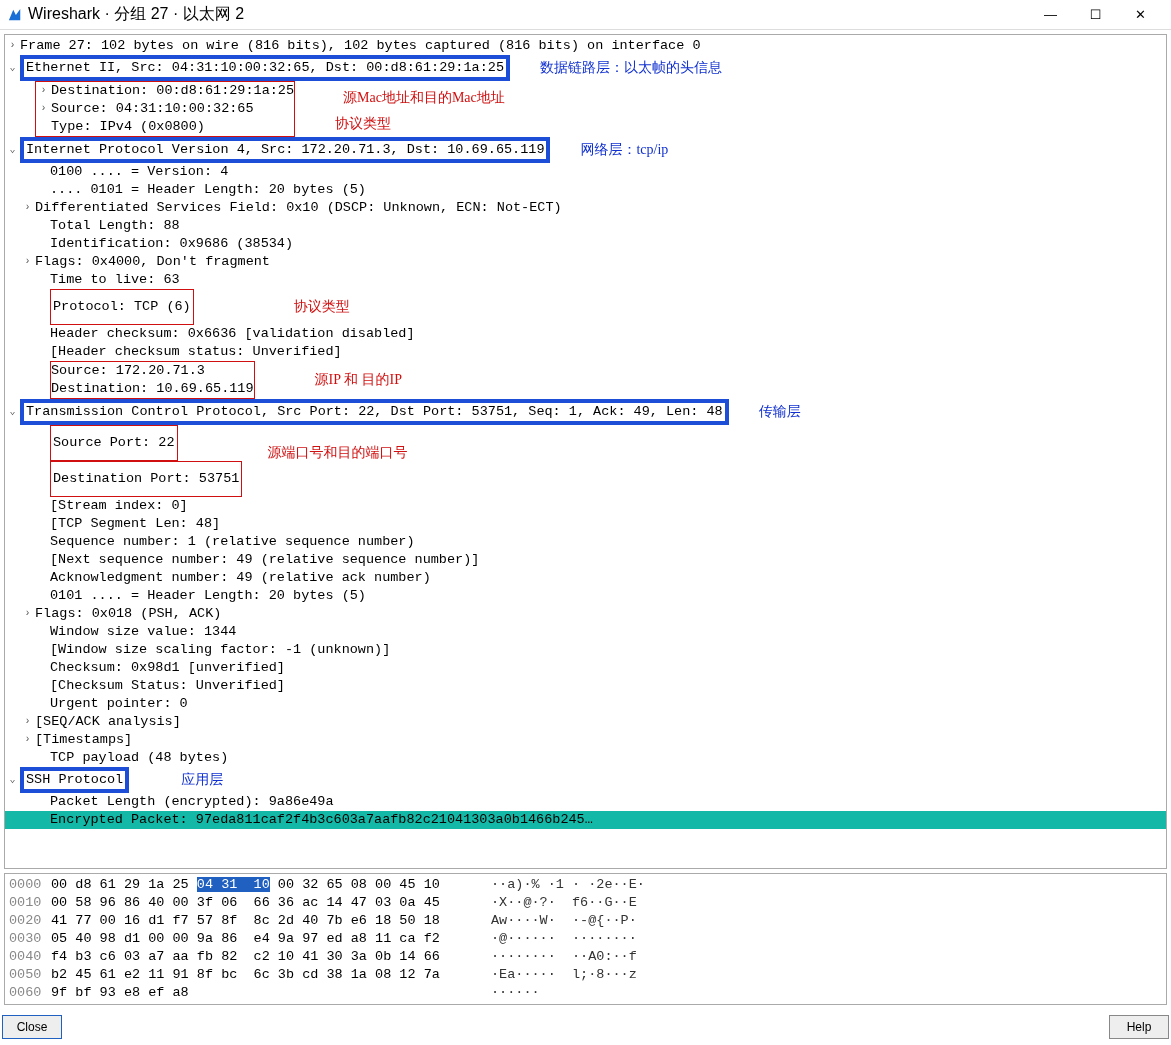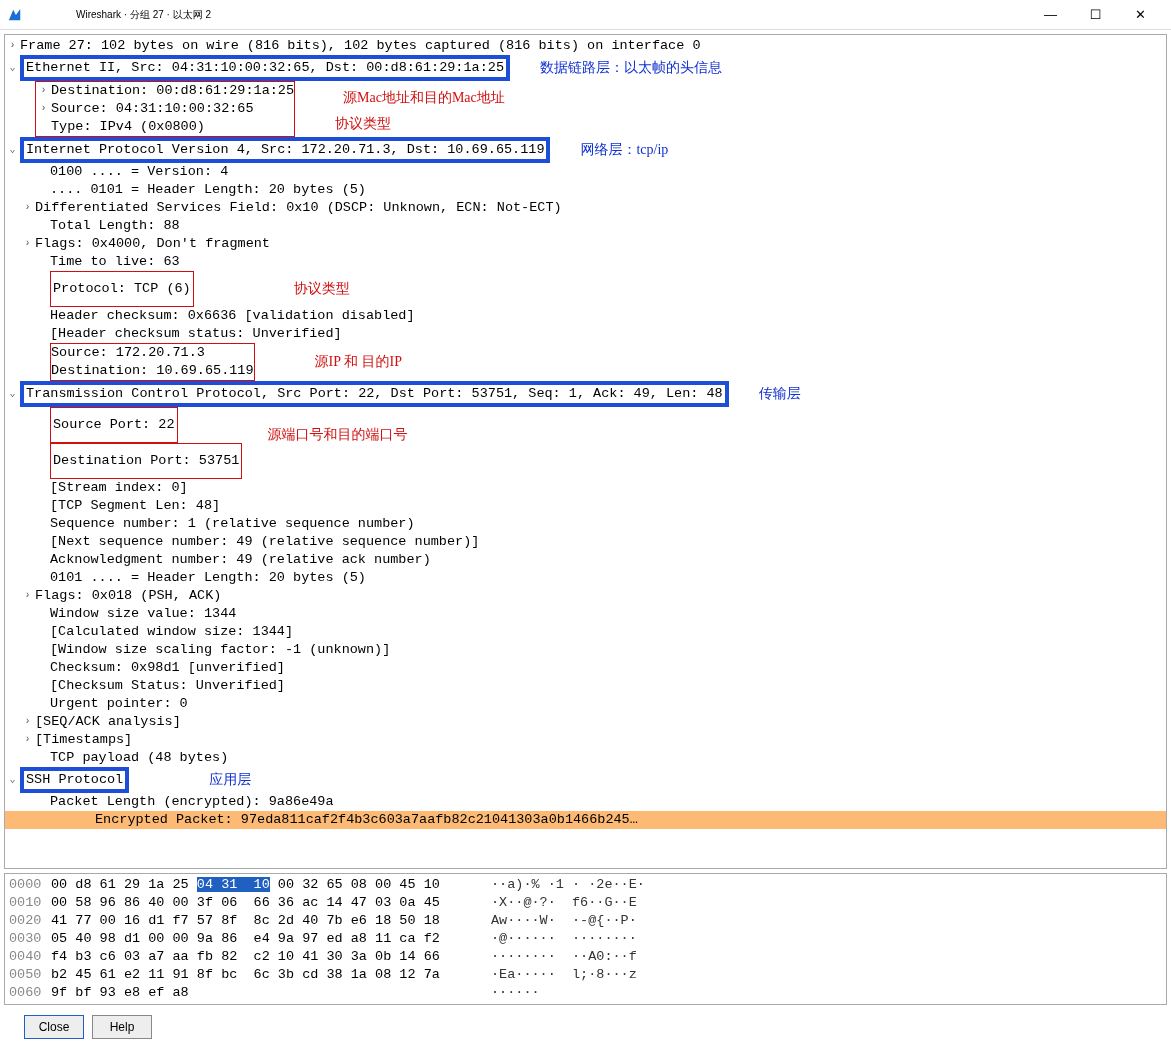--- a/index.html
+++ b/index.html
@@ -1,40 +1,40 @@
 <!DOCTYPE html>
 <html><head>
 <meta charset="utf-8">
 <style>
 * { box-sizing: border-box; margin: 0; padding: 0; }
 body { font-family: "Segoe UI", Tahoma, sans-serif; font-size: 12px; background: #fff; width: 1171px; height: 1045px; display: flex; flex-direction: column; overflow: hidden; }
 .titlebar { height: 30px; display: flex; align-items: center; padding: 0 8px; border-bottom: 1px solid #ddd; }
 .titlebar .fin { width: 14px; height: 14px; margin-right: 6px; }
-.titlebar .ttext { flex: 1; font-size: 10px; margin-left: 48px; }
+.titlebar .ttext { flex: 1; font-size: 16px; }
 .winbtns { display: flex; }
 .winbtn { width: 45px; height: 30px; display: flex; align-items: center; justify-content: center; font-size: 13px; }
 .main { flex: 1; border: 1px solid #aaa; margin: 4px; overflow: auto; background: #fff; position: relative; }
 .tree { font-family: Consolas, "Courier New", monospace; font-size: 13.5px; line-height: 18px; padding: 2px 0; }
 .row { display: flex; align-items: center; white-space: nowrap; position: relative; }
-.row.selected { background: #fdba74; padding-left: 45px; }
+.row.selected { background: #14b8a6; }
 .tw { width: 15px; text-align: center; cursor: pointer; color: #555; font-size: 10px; user-select: none; }
 .indent { flex-shrink: 0; }
 .boxed-blue { border: 4px solid #1d4ed8; padding: 0 2px; }
 .boxed-red { border: 1px solid #d01010; padding: 8px 2px; }
 .redgroup { border: 1px solid #d01010; display: inline-block; }
 .redgroup .row { border: none; }
 .anno-blue { color: #1030d0; font-family: "SimSun", serif; font-size: 14px; margin-left: 30px; }
 .anno-red { color: #d01010; font-family: "SimSun", serif; font-size: 14px; margin-left: 30px; }
 .hexpane { border: 1px solid #aaa; margin: 0 4px 4px 4px; font-family: Consolas, "Courier New", monospace; font-size: 13.5px; line-height: 18px; padding: 2px 4px; }
 .hexrow { display: flex; white-space: pre; }
 .hoff { color: #888; width: 42px; }
 .hbytes { width: 440px; }
 .hasc { color: #333; }
 .hilite { background: #2060c0; color: #fff; }
-.footer { height: 36px; display: flex; align-items: center; justify-content: flex-start; padding: 0 24px; gap: 8px; }
+.footer { height: 36px; display: flex; align-items: center; justify-content: space-between; padding: 0 2px; gap: 8px; }
 .btn { min-width: 60px; height: 24px; border: 1px solid #888; background: #eee; font-size: 12px; padding: 0 10px; }
 .btn.primary { border: 1px solid #2060c0; }
 </style>
 </head>
 <body>
 
 <div class="titlebar">
   <svg class="fin" viewBox="0 0 16 16">
       <path d="M1 14 L6 2 L9 8 L14 1 L14 14 Z" fill="#1a6fd6"></path>
     </svg>
@@ -103,20 +103,25 @@
         <span class="indent" style="width:15px"></span>
         <span class="tw">›</span>
         <span>Differentiated Services Field: 0x10 (DSCP: Unknown, ECN: Not-ECT)</span>
       </div>
 <div class="row">
         <span class="indent" style="width:30px"></span>
         <span class="tw"></span>
         <span>Total Length: 88</span>
       </div>
 <div class="row">
+        <span class="indent" style="width:30px"></span>
+        <span class="tw"></span>
+        <span>Identification: 0x9686 (38534)</span>
+      </div>
+<div class="row">
         <span class="indent" style="width:15px"></span>
         <span class="tw">›</span>
         <span>Flags: 0x4000, Don't fragment</span>
       </div>
 <div class="row">
         <span class="indent" style="width:30px"></span>
         <span class="tw"></span>
         <span>Time to live: 63</span>
       </div>
 <div class="row">
@@ -201,25 +206,20 @@
         <span>Flags: 0x018 (PSH, ACK)</span>
       </div>
 <div class="row">
         <span class="indent" style="width:30px"></span>
         <span class="tw"></span>
         <span>Window size value: 1344</span>
       </div>
 <div class="row">
         <span class="indent" style="width:30px"></span>
         <span class="tw"></span>
-        <span>[Calculated window size: 1344]</span>
-      </div>
-<div class="row">
-        <span class="indent" style="width:30px"></span>
-        <span class="tw"></span>
         <span>[Window size scaling factor: -1 (unknown)]</span>
       </div>
 <div class="row">
         <span class="indent" style="width:30px"></span>
         <span class="tw"></span>
         <span>Checksum: 0x98d1 [unverified]</span>
       </div>
 <div class="row">
         <span class="indent" style="width:30px"></span>
         <span class="tw"></span>
@@ -242,21 +242,21 @@
       </div>
 <div class="row">
         <span class="indent" style="width:30px"></span>
         <span class="tw"></span>
         <span>TCP payload (48 bytes)</span>
       </div>
 
 <div class="row">
         <span class="tw">⌄</span>
         <span class="boxed-blue">SSH Protocol</span>
-        <span class="anno-blue" style="margin-left:80px">应用层</span>
+        <span class="anno-blue" style="margin-left:52px">应用层</span>
       </div>
 <div class="row">
         <span class="indent" style="width:30px"></span>
         <span class="tw"></span>
         <span>Packet Length (encrypted): 9a86e49a</span>
       </div>
 <div class="row selected">
         <span class="indent" style="width:30px"></span>
         <span class="tw"></span>
         <span>Encrypted Packet: 97eda811caf2f4b3c603a7aafb82c21041303a0b1466b245…</span>

